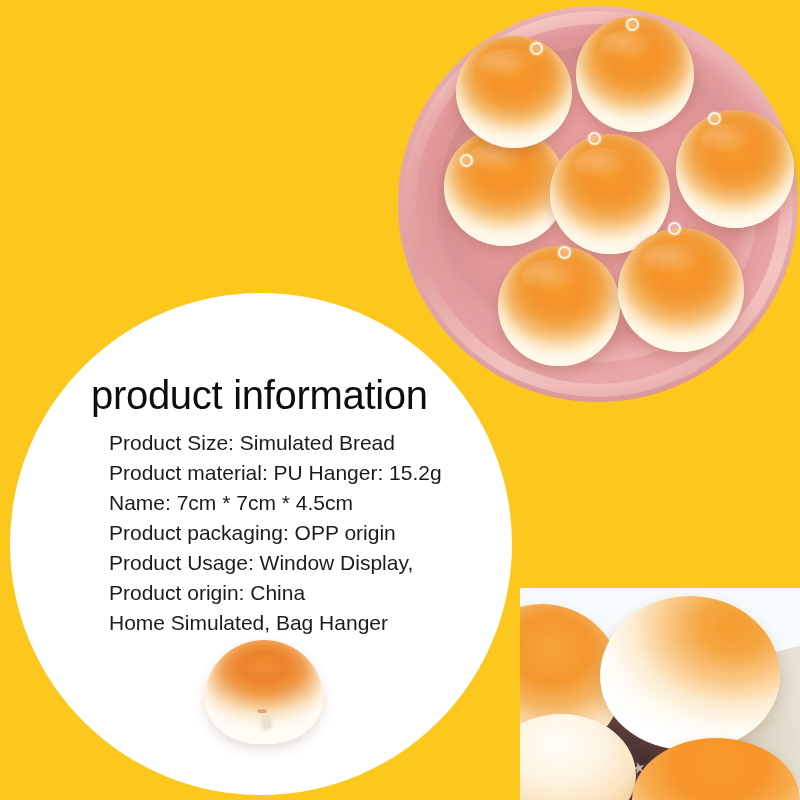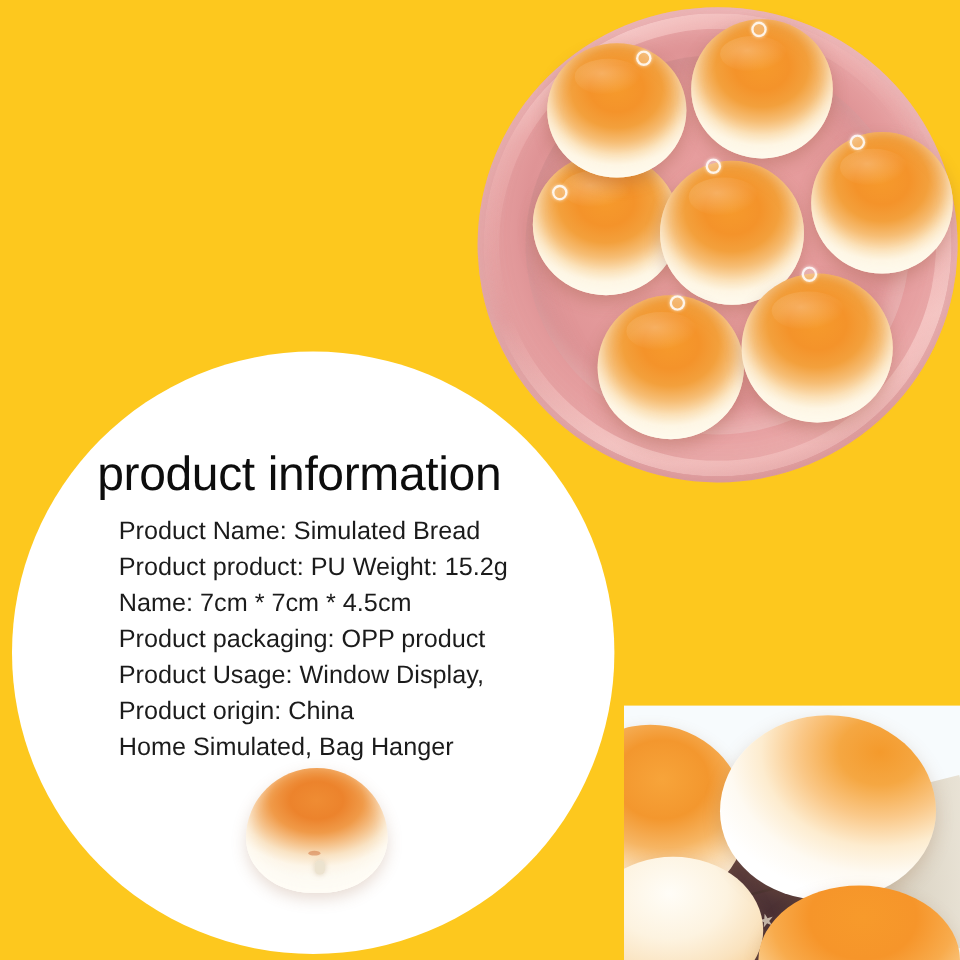--- a/index.html
+++ b/index.html
@@ -192,21 +192,21 @@
     position: absolute;
     left: 10px;
     top: 293px;
     width: 502px;
     height: 502px;
     border-radius: 50%;
     background: #ffffff;
   }
   .info-body {
     position: absolute;
-    left: 81px;
+    left: 91px;
     top: 374px;
     width: 420px;
   }
   .info-title {
     font-size: 40px;
     font-weight: normal;
     color: #0d0d0d;
     margin: 0 0 12px 0;
     line-height: 1.05;
     letter-spacing: -.3px;
@@ -309,24 +309,24 @@
     <div class="cu-roll cu-c"></div>
     <div class="cu-roll cu-b"></div>
     <div class="cu-roll cu-d"></div>
   </div>
 
   <div class="info-circle"></div>
 
   <div class="info-body">
     <h1 class="info-title">product information</h1>
     <ul class="info-lines">
-      <li>Product Name: Simulated Bread</li>
-      <li>Product product: PU    Weight: 15.2g</li>
+      <li>Product Size: Simulated Bread</li>
+      <li>Product material: PU    Hanger: 15.2g</li>
       <li>Name: 7cm * 7cm * 4.5cm</li>
-      <li>Product packaging: OPP product</li>
+      <li>Product packaging: OPP origin</li>
       <li>Product Usage: Window Display,</li>
       <li>Product origin: China</li>
       <li>Home Simulated, Bag Hanger</li>
     </ul>
   </div>
 
   <div class="sample-roll">
     <div class="speck"></div>
     <div class="nub"></div>
   </div>

